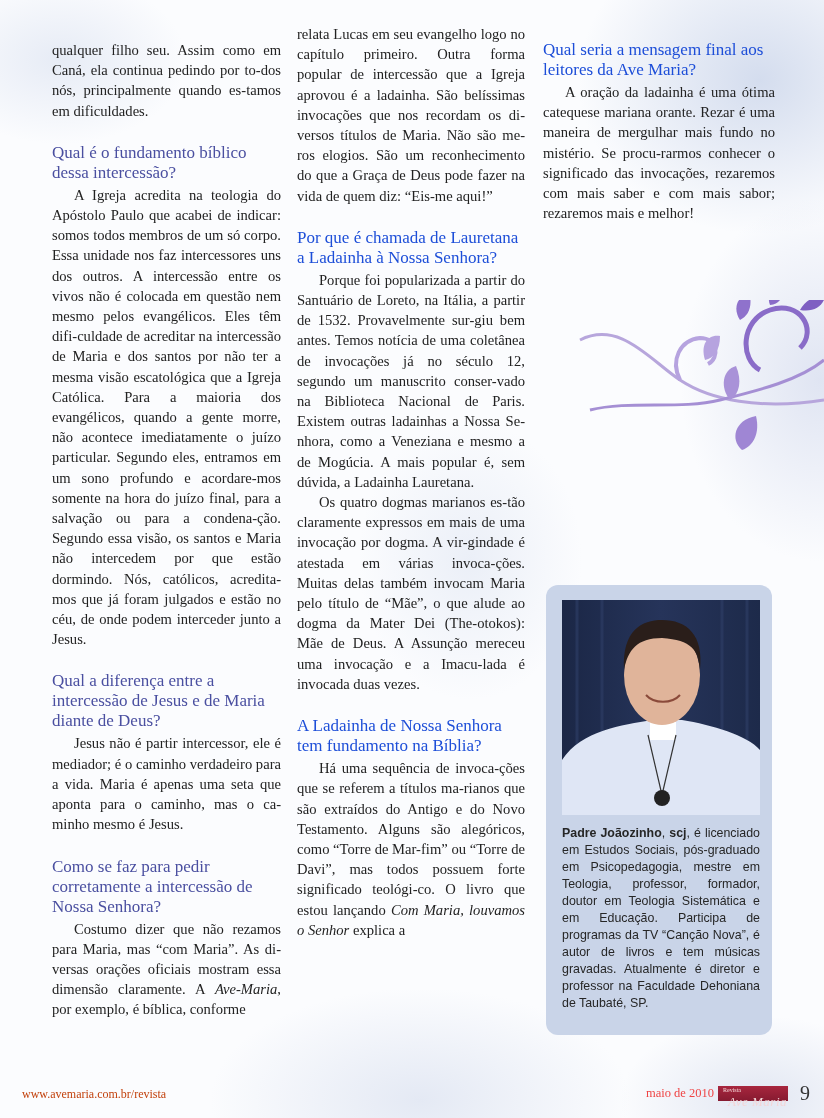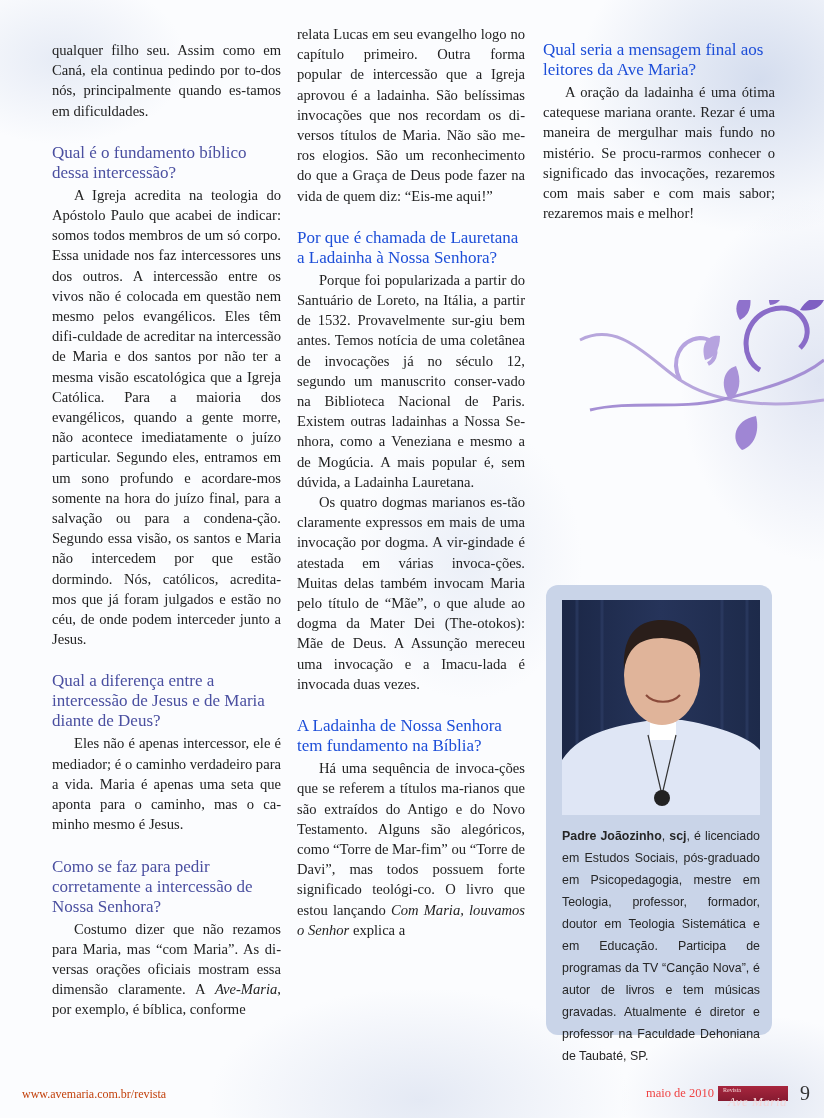--- a/index.html
+++ b/index.html
@@ -44,21 +44,21 @@
   .bio-box {
     position: absolute; left: 546px; top: 585px; width: 226px; height: 450px;
     background: #c9d4e8; border-radius: 12px; z-index: 2;
   }
   .photo {
     position: absolute; left: 562px; top: 600px; width: 198px; height: 215px; z-index: 3;
     background: #1f2c4c; overflow: hidden;
   }
   .bio-text {
     position: absolute; left: 562px; top: 825px; width: 198px; z-index: 3;
-    font-family: "Liberation Sans", sans-serif; font-size: 12.4px; line-height: 22px;
+    font-family: "Liberation Sans", sans-serif; font-size: 12.4px; line-height: 17px;
     color: #262626; text-align: justify;
   }
   .bio-text b { font-weight: bold; }
 
   .footer-url {
     position: absolute; left: 22px; top: 1087px; z-index: 3;
     font-family: "Liberation Serif", serif; font-size: 12px; color: #c2410c;
   }
   .footer-right { position: absolute; right: 14px; top: 1082px; z-index: 3; display: flex; align-items: center; }
   .footer-date { font-family: "Liberation Serif", serif; font-size: 12.5px; color: #ef4444; margin-right: 4px; }
@@ -74,21 +74,21 @@
 </head>
 <body>
 
 <div class="bg"></div>
 
 <div class="col" id="col1">
   <p class="noindent">qualquer filho seu. Assim como em Caná, ela continua pedindo por to-dos nós, principalmente quando es-tamos em dificuldades.</p>
   <h2>Qual é o fundamento bíblico dessa intercessão?</h2>
   <p>A Igreja acredita na teologia do Apóstolo Paulo que acabei de indicar: somos todos membros de um só corpo. Essa unidade nos faz intercessores uns dos outros. A intercessão entre os vivos não é colocada em questão nem mesmo pelos evangélicos. Eles têm difi-culdade de acreditar na intercessão de Maria e dos santos por não ter a mesma visão escatológica que a Igreja Católica. Para a maioria dos evangélicos, quando a gente morre, não acontece imediatamente o juízo particular. Segundo eles, entramos em um sono profundo e acordare-mos somente na hora do juízo final, para a salvação ou para a condena-ção. Segundo essa visão, os santos e Maria não intercedem por que estão dormindo. Nós, católicos, acredita-mos que já foram julgados e estão no céu, de onde podem interceder junto a Jesus.</p>
   <h2>Qual a diferença entre a intercessão de Jesus e de Maria diante de Deus?</h2>
-  <p>Eles não é apenas intercessor, ele é mediador; é o caminho verdadeiro para a vida. Maria é apenas uma seta que aponta para o caminho, mas o ca-minho mesmo é Jesus.</p>
+  <p>Jesus não é partir intercessor, ele é mediador; é o caminho verdadeiro para a vida. Maria é apenas uma seta que aponta para o caminho, mas o ca-minho mesmo é Jesus.</p>
   <h2>Como se faz para pedir corretamente a intercessão de Nossa Senhora?</h2>
   <p><span>Costumo dizer que não rezamos para Maria, mas “com Maria”. As di-versas orações oficiais mostram essa dimensão claramente. A </span><span class="it">Ave-Maria</span><span>, por exemplo, é bíblica, conforme</span></p>
 </div>
 
 <div class="col" id="col2">
   <p class="noindent">relata Lucas em seu evangelho logo no capítulo primeiro. Outra forma popular de intercessão que a Igreja aprovou é a ladainha. São belíssimas invocações que nos recordam os di-versos títulos de Maria. Não são me-ros elogios. São um reconhecimento do que a Graça de Deus pode fazer na vida de quem diz: “Eis-me aqui!”</p>
   <h2>Por que é chamada de Lauretana a Ladainha à Nossa Senhora?</h2>
   <p>Porque foi popularizada a partir do Santuário de Loreto, na Itália, a partir de 1532. Provavelmente sur-giu bem antes. Temos notícia de uma coletânea de invocações já no século 12, segundo um manuscrito conser-vado na Biblioteca Nacional de Paris. Existem outras ladainhas a Nossa Se-nhora, como a Veneziana e mesmo a de Mogúcia. A mais popular é, sem dúvida, a Ladainha Lauretana.</p>
   <p>Os quatro dogmas marianos es-tão claramente expressos em mais de uma invocação por dogma. A vir-gindade é atestada em várias invoca-ções. Muitas delas também invocam Maria pelo título de “Mãe”, o que alude ao dogma da Mater Dei (The-otokos): Mãe de Deus. A Assunção mereceu uma invocação e a Imacu-lada é invocada duas vezes.</p>
   <h2>A Ladainha de Nossa Senhora tem fundamento na Bíblia?</h2>

